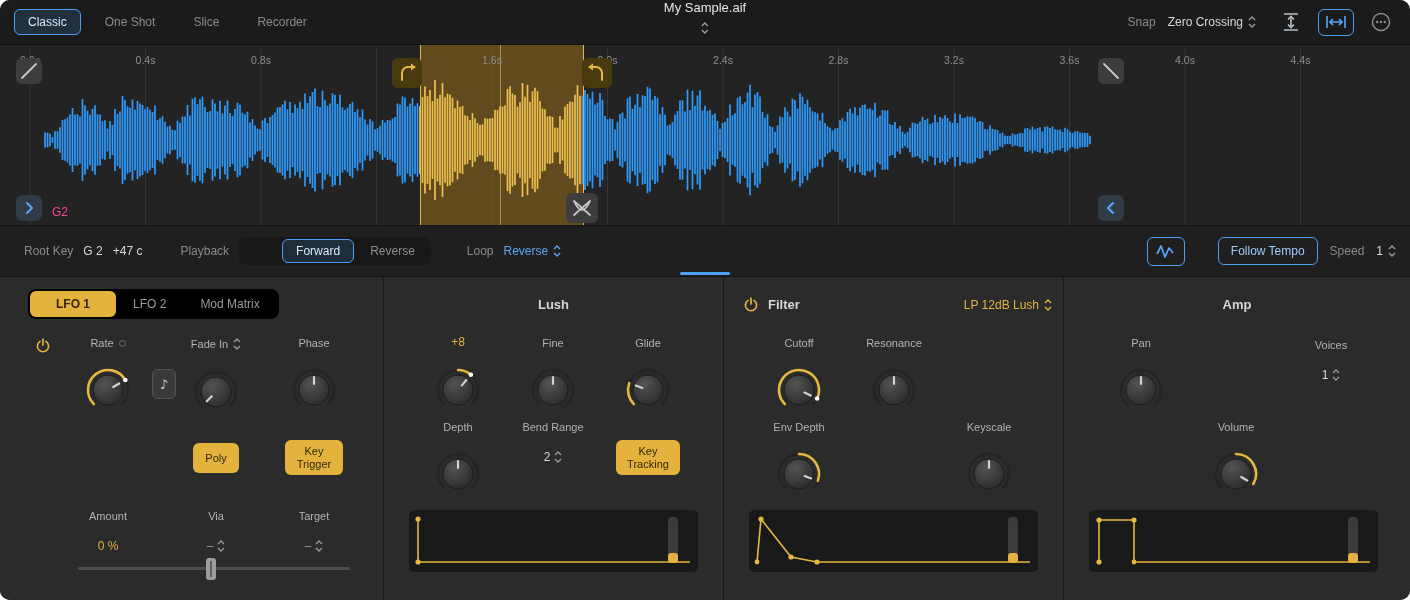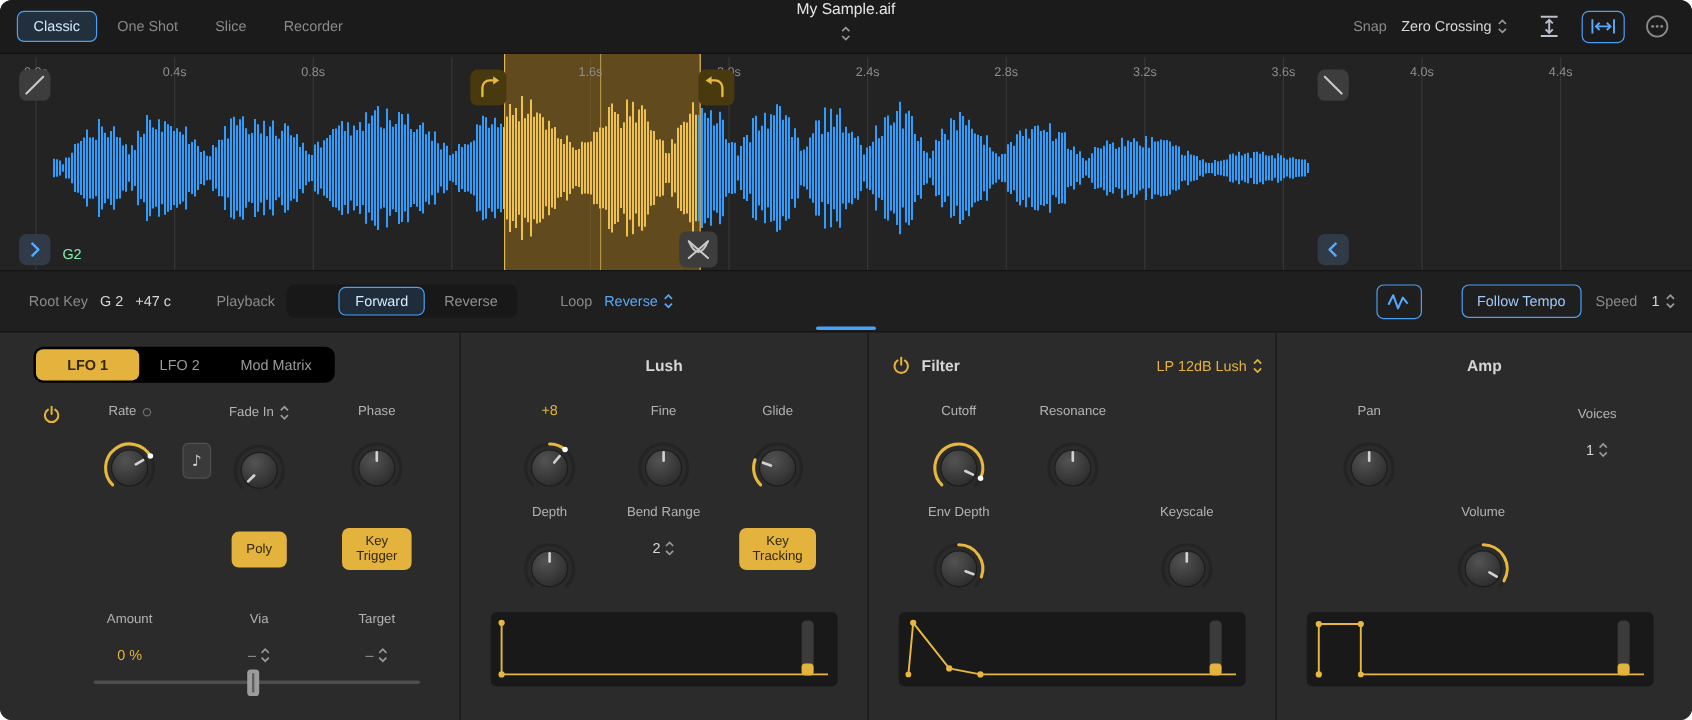--- a/index.html
+++ b/index.html
@@ -2,21 +2,21 @@
 <html><head>
 <meta charset="utf-8">
 <style>
   html,body{margin:0;padding:0;background:#ffffff;}
   .app{position:relative;width:1410px;height:600px;border-radius:10px;overflow:hidden;
        background:#232323;font-family:"Liberation Sans","DejaVu Sans",sans-serif;
        -webkit-font-smoothing:antialiased;user-select:none;}
   
   .topbar{position:relative;height:45px;background:#1b1b1b;border-bottom:1px solid #111;
           display:flex;align-items:center;padding:0 14px;box-sizing:border-box;}
-  .mode-tabs{display:flex;align-items:center;gap:3px;}
+  .mode-tabs{display:flex;align-items:center;gap:10px;}
   .mode-tab{background:transparent;border:1px solid transparent;color:#8a8a8a;font-size:12px;
             padding:5px 13px;border-radius:6px;cursor:pointer;font-family:inherit;}
   .mode-tab.active{border-color:#4aa0f5;background:rgba(74,160,245,.16);color:#d6e9ff;}
   .sample-title{position:absolute;left:50%;top:0;height:53px;transform:translateX(-50%);
                 display:flex;align-items:center;gap:6px;color:#e6e6e6;font-size:13px;cursor:pointer;flex-direction:column;}
   .topbar-right{margin-left:auto;display:flex;align-items:center;gap:12px;}
   .dim-label{color:#8a8a8a;font-size:12px;}
   .select{display:flex;align-items:center;gap:5px;cursor:pointer;font-size:12px;color:#d8d8d8;}
   .stepper{display:inline-flex;color:#999;}
   .accent-blue .stepper,.stepper.blue{color:#5aa7f2;}
@@ -31,21 +31,21 @@
   .loop-overlay{position:absolute;left:420px;top:0;width:162px;height:180px;z-index:2;
                 background:rgba(172,124,24,.45);border-left:1px solid rgba(238,195,85,.9);
                 border-right:1px solid rgba(238,195,85,.9);cursor:grab;}
   .loop-mid{position:absolute;left:79px;top:0;width:1px;height:100%;background:rgba(242,205,110,.55);}
   #ruler{position:absolute;left:0;top:0;width:100%;height:24px;z-index:5;pointer-events:none;}
   .ruler-label{position:absolute;top:9px;transform:translateX(-50%);font-size:10.5px;color:#8e8e8e;}
   .wv-btn{position:absolute;z-index:6;border:none;border-radius:6px;display:flex;align-items:center;
           justify-content:center;cursor:pointer;padding:0;background:#3d3d3d;}
   .wv-btn.amb{background:#49390f;}
   .wv-btn.chev{background:#313b47;}
-  .root-marker{position:absolute;left:52px;top:160px;z-index:6;color:#86efac;font-size:12px;}
+  .root-marker{position:absolute;left:52px;top:160px;z-index:6;color:#ec4899;font-size:12px;}
   
   .transport{position:relative;height:51px;background:#1f1f1f;border-top:1px solid #141414;
              display:flex;align-items:center;padding:0 14px 0 24px;gap:10px;box-sizing:border-box;}
   .t-val{color:#d8d8d8;font-size:12px;cursor:ns-resize;}
   .ml28{margin-left:28px;} .ml26{margin-left:26px;}
   .seg{display:flex;background:#181818;border-radius:7px;padding:2px;gap:2px;}
   .seg-btn{border:1px solid transparent;background:transparent;color:#8f8f8f;font-size:12px;
            padding:4px 13px;border-radius:6px;cursor:pointer;font-family:inherit;}
   .seg-btn.active{border-color:#4aa0f5;background:rgba(74,160,245,.15);color:#d6e9ff;margin-left:41px;}
   .transport-right{margin-left:auto;display:flex;align-items:center;gap:12px;}

